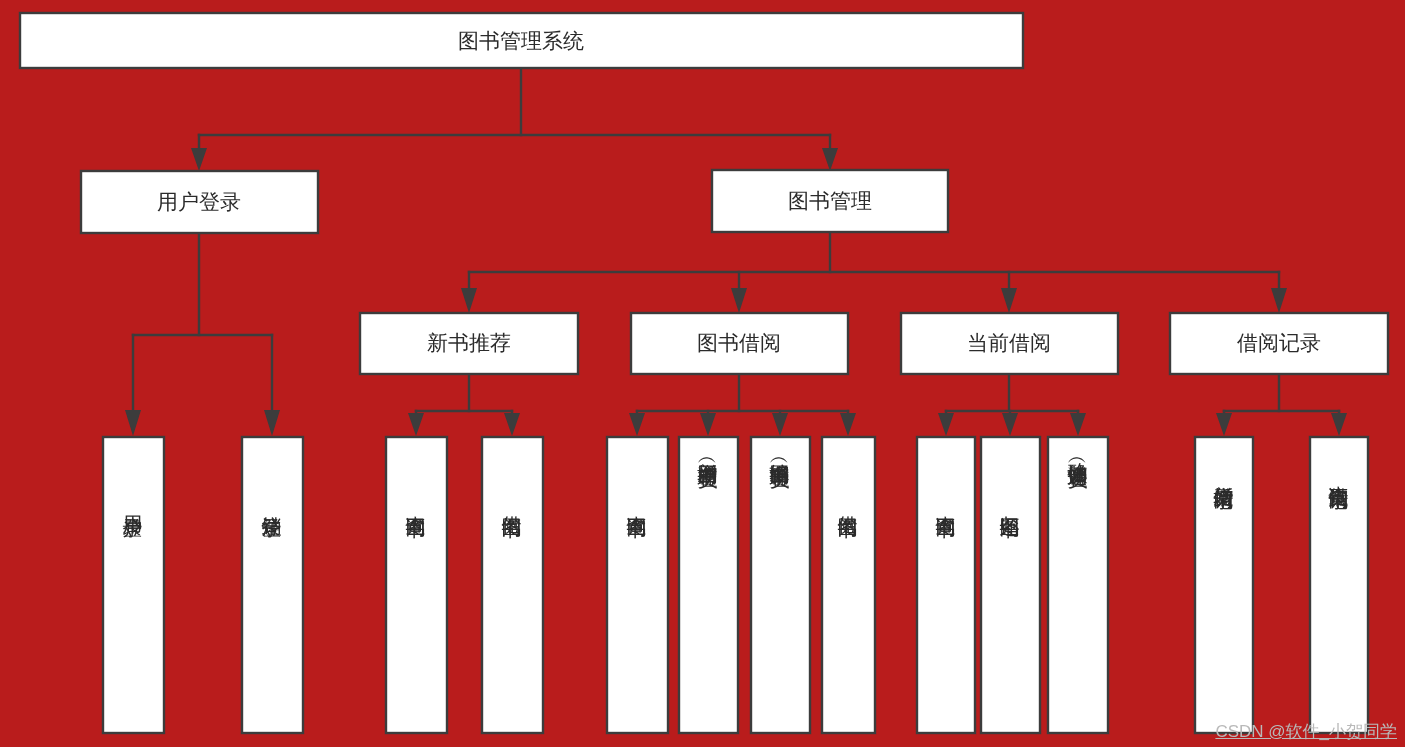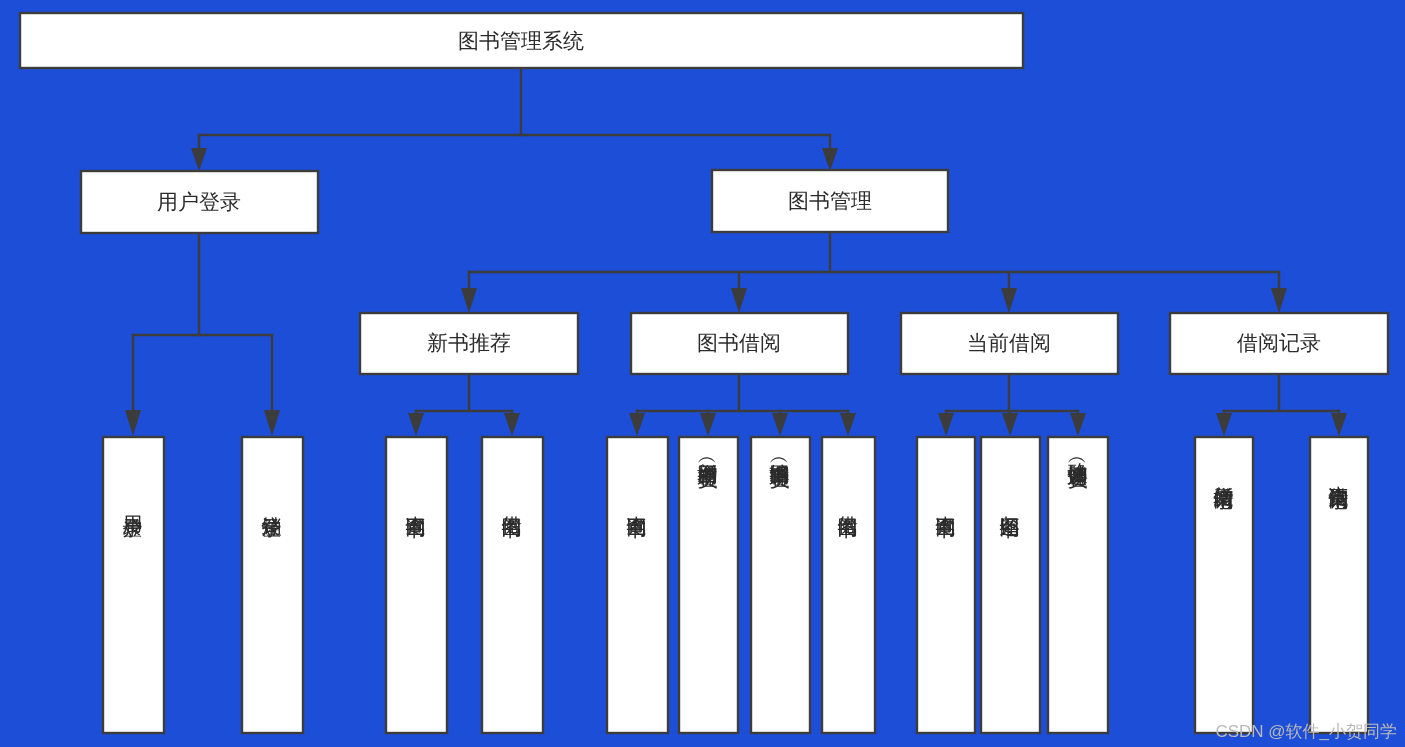--- a/index.html
+++ b/index.html
@@ -8,21 +8,21 @@
     padding: 0;
     background: #ffffff;
   }
   body {
     font-family: "Liberation Sans", "DejaVu Sans", sans-serif;
   }
   #diagram-root {
     position: relative;
     width: 1405px;
     height: 747px;
-    background: #1d4ed8;
+    background: #b91c1c;
     overflow: hidden;
   }
   svg.diagram-canvas {
     position: absolute;
     top: 0;
     left: 0;
     width: 1405px;
     height: 747px;
   }
   .node-box {
@@ -57,20 +57,21 @@
   }
   .watermark-text {
     position: absolute;
     right: 8px;
     bottom: 4px;
     font-family: "Liberation Sans", "DejaVu Sans", sans-serif;
     font-size: 17px;
     color: #b9b9b9;
     white-space: nowrap;
     pointer-events: none;
+    text-decoration: underline;
   }
 </style>
 </head>
 <body>
 
 <div id="diagram-root">
 
   <svg class="diagram-canvas" viewBox="0 0 1405 747" xmlns="http://www.w3.org/2000/svg">
 
     <g>

